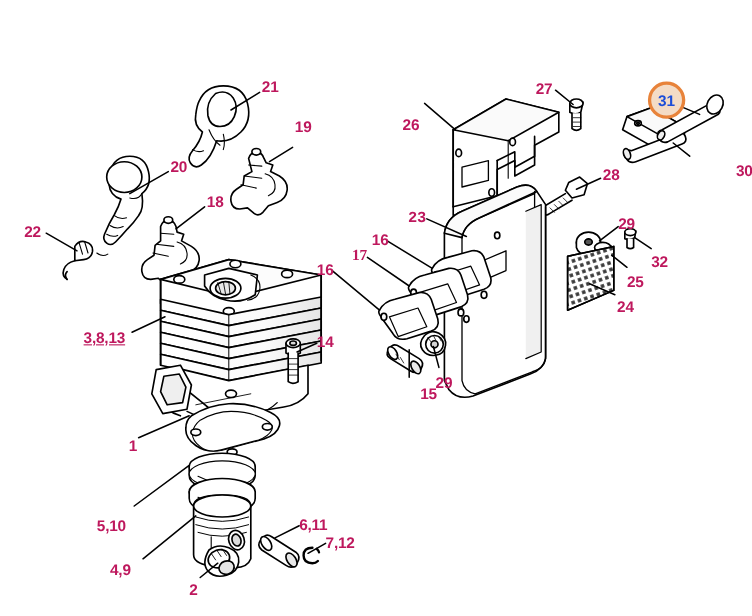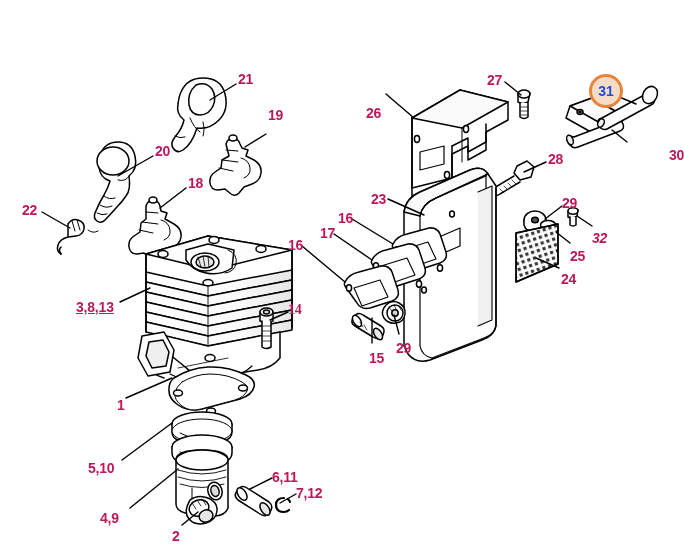--- a/index.html
+++ b/index.html
@@ -347,38 +347,38 @@
       </g>
   </svg>
 
   <div id="labels">
       <div class="lbl" style="left: 238px; top: 72px;">21</div>
       <div class="lbl" style="left: 268px; top: 108px;">19</div>
       <div class="lbl" style="left: 155px; top: 144px;">20</div>
       <div class="lbl" style="left: 188px; top: 176px;">18</div>
       <div class="lbl" style="left: 22px; top: 203px;">22</div>
       <div class="lbl" style="left: 76px; top: 300px; text-decoration: underline;">3,8,13</div>
-      <div class="lbl" style="left: 288px; top: 303px; font-family: Liberation Serif, serif;">14</div>
+      <div class="lbl" style="left: 288px; top: 303px;">14</div>
       <div class="lbl" style="left: 117px; top: 398px;">1</div>
-      <div class="lbl" style="left: 88px; top: 461px;">5,10</div>
+      <div class="lbl" style="left: 88px; top: 471px;">5,10</div>
       <div class="lbl" style="left: 100px; top: 511px;">4,9</div>
       <div class="lbl" style="left: 172px; top: 529px;">2</div>
       <div class="lbl" style="left: 272px; top: 470px;">6,11</div>
       <div class="lbl" style="left: 296px; top: 486px; text-align: center;">7,12</div>
       <div class="lbl" style="left: 366px; top: 86px; margin-top: 20px;">26</div>
       <div class="lbl" style="left: 487px; top: 73px;">27</div>
       <div class="lbl" style="left: 548px; top: 152px;">28</div>
-      <div class="lbl" style="left: 371px; top: 192px;">23</div>
+      <div class="lbl" style="left: 371px; top: 192px; font-family: Liberation Mono, monospace;">23</div>
       <div class="lbl" style="left: 338px; top: 211px;">16</div>
-      <div class="lbl" style="left: 320px; top: 226px;">17</div>
+      <div class="lbl" style="left: 320px; top: 226px; font-family: Liberation Serif, serif;">17</div>
       <div class="lbl" style="left: 288px; top: 238px;">16</div>
-      <div class="lbl" style="left: 369px; top: 351px;">15</div>
+      <div class="lbl" style="left: 382px; top: 351px;">15</div>
       <div class="lbl" style="left: 396px; top: 341px;">29</div>
       <div class="lbl" style="left: 562px; top: 196px;">29</div>
-      <div class="lbl" style="left: 592px; top: 231px; font-style: italic;">32</div>
+      <div class="lbl" style="left: 592px; top: 231px;">32</div>
       <div class="lbl" style="left: 570px; top: 249px;">25</div>
       <div class="lbl" style="left: 561px; top: 272px;">24</div>
       <div class="lbl" style="left: 627px; top: 148px; margin-left: 42px;">30</div>
     </div>
 
   <div class="hl-badge" id="hl-badge" style="left: 589px; top: 74px; border-color: rgb(232, 131, 58); background: rgb(244, 220, 198);">31</div>
 
 </div>
 
 </body></html>

